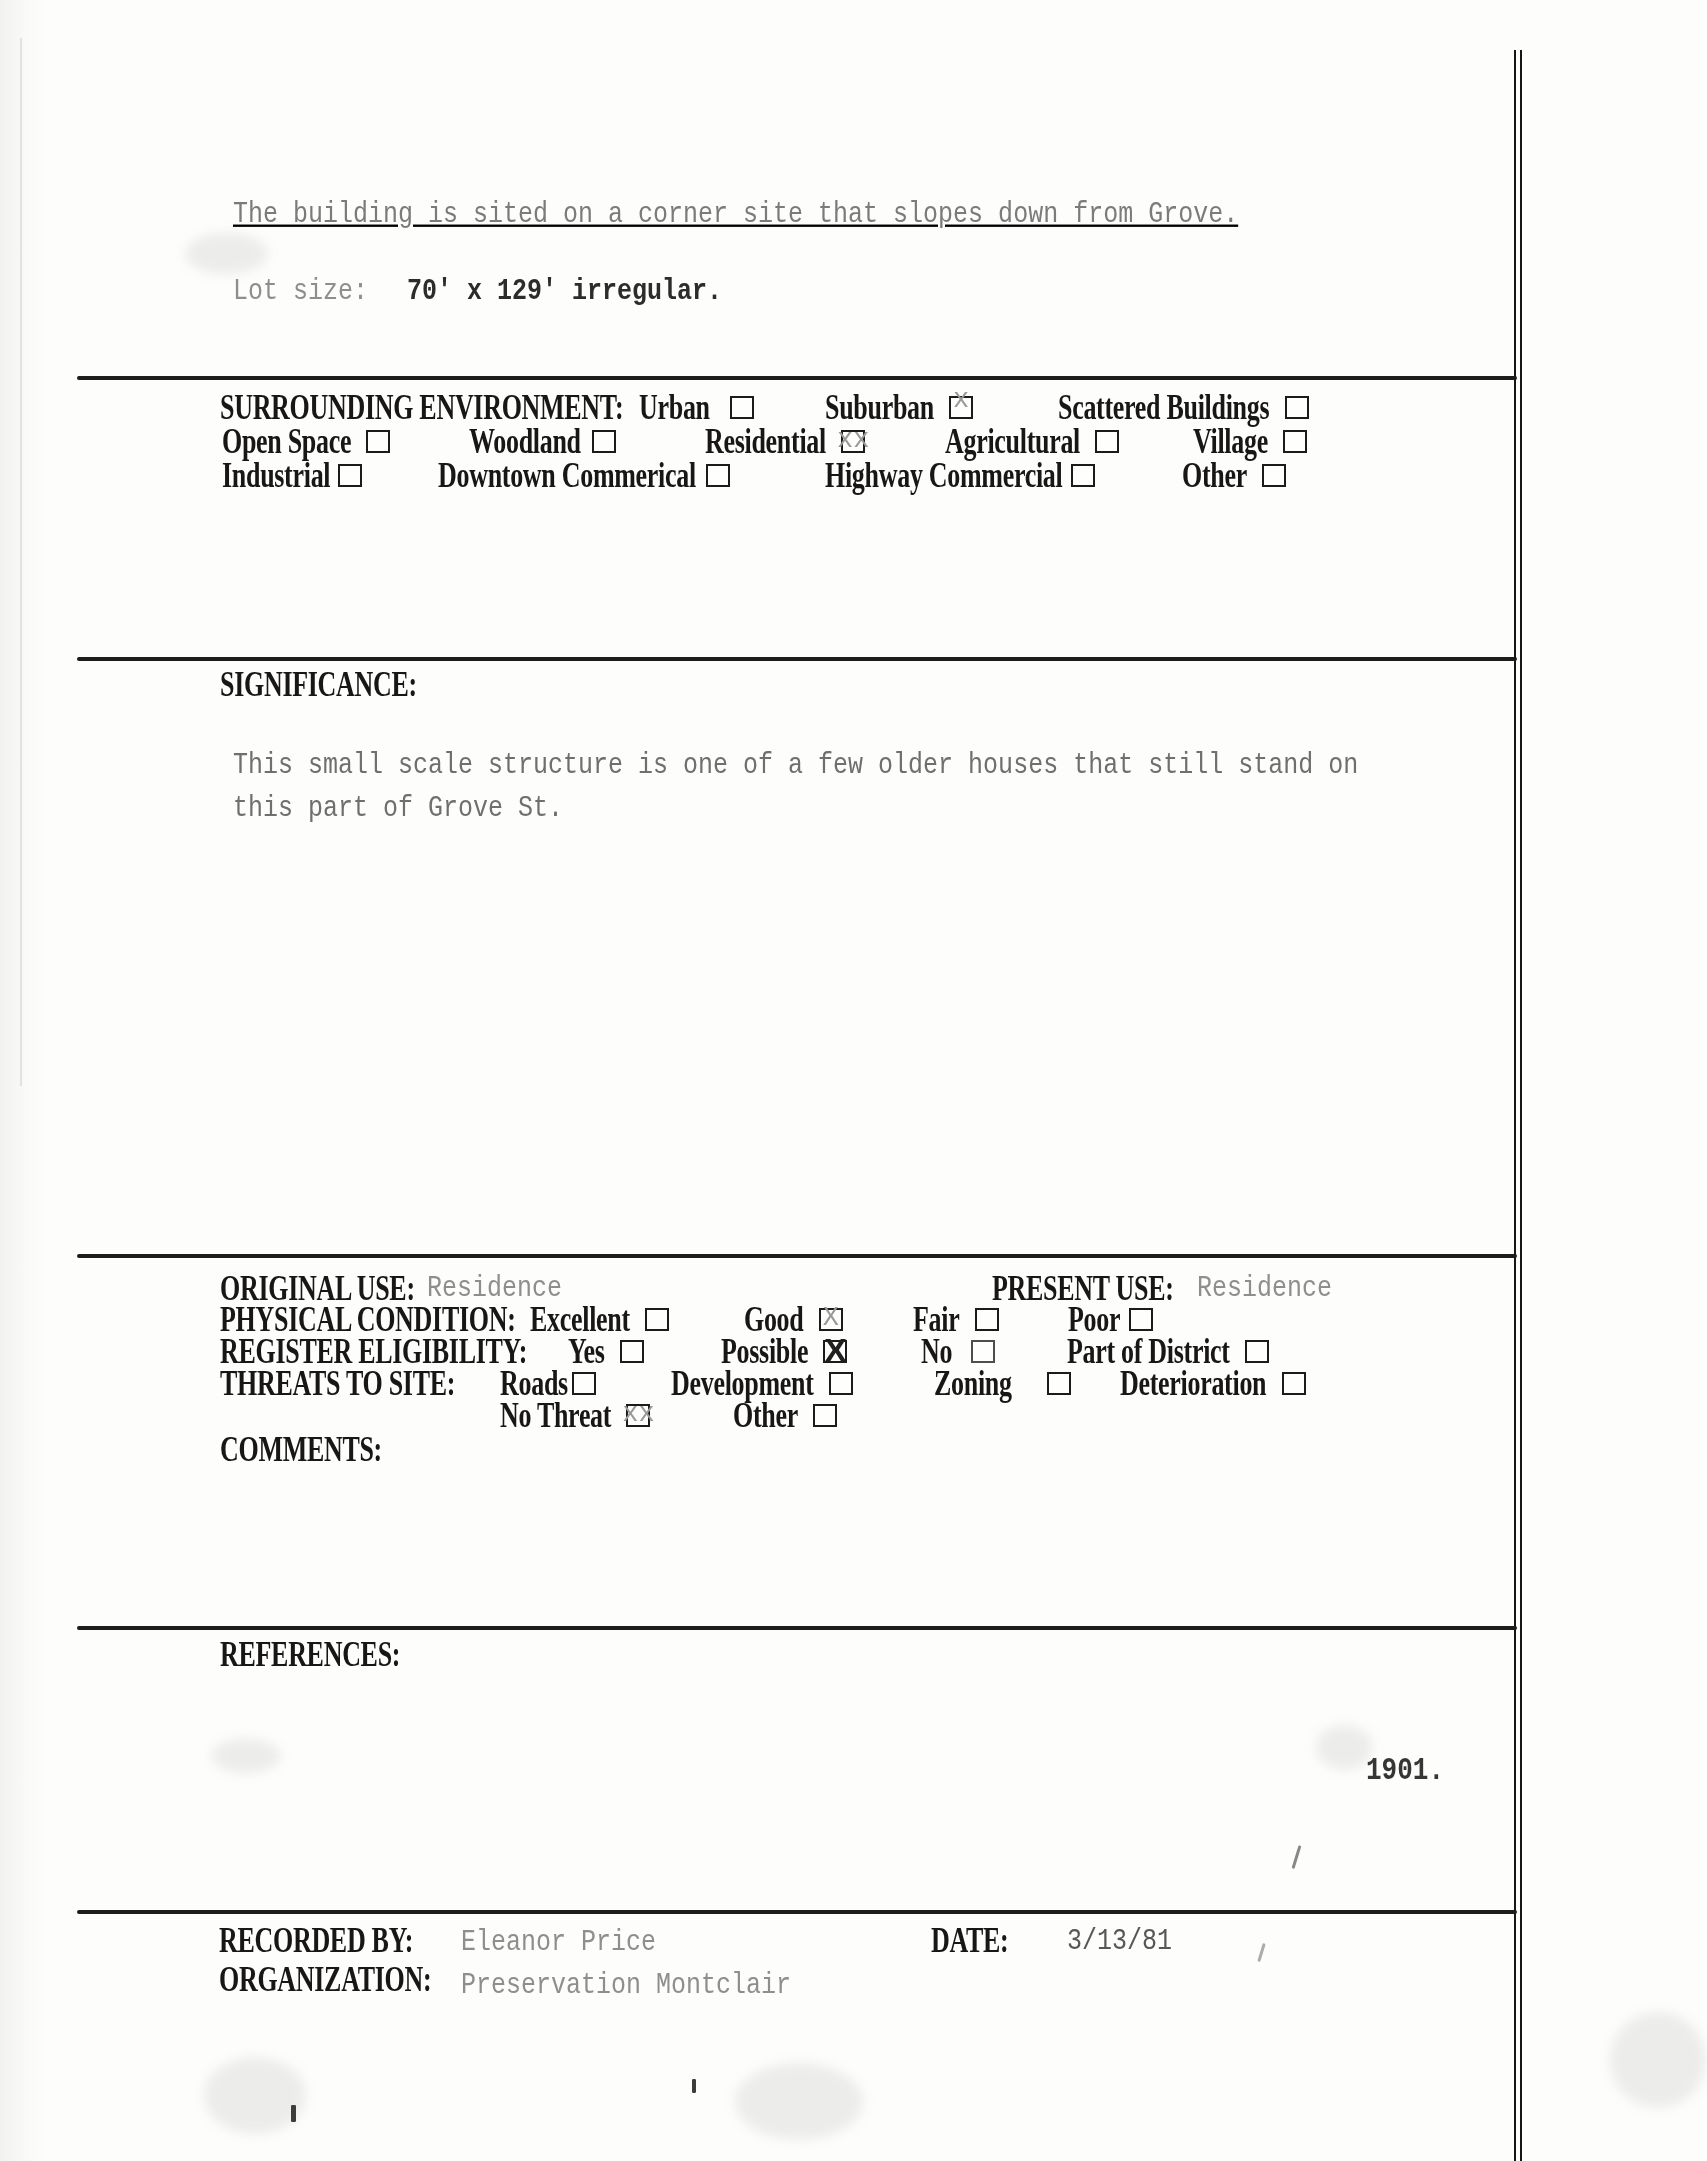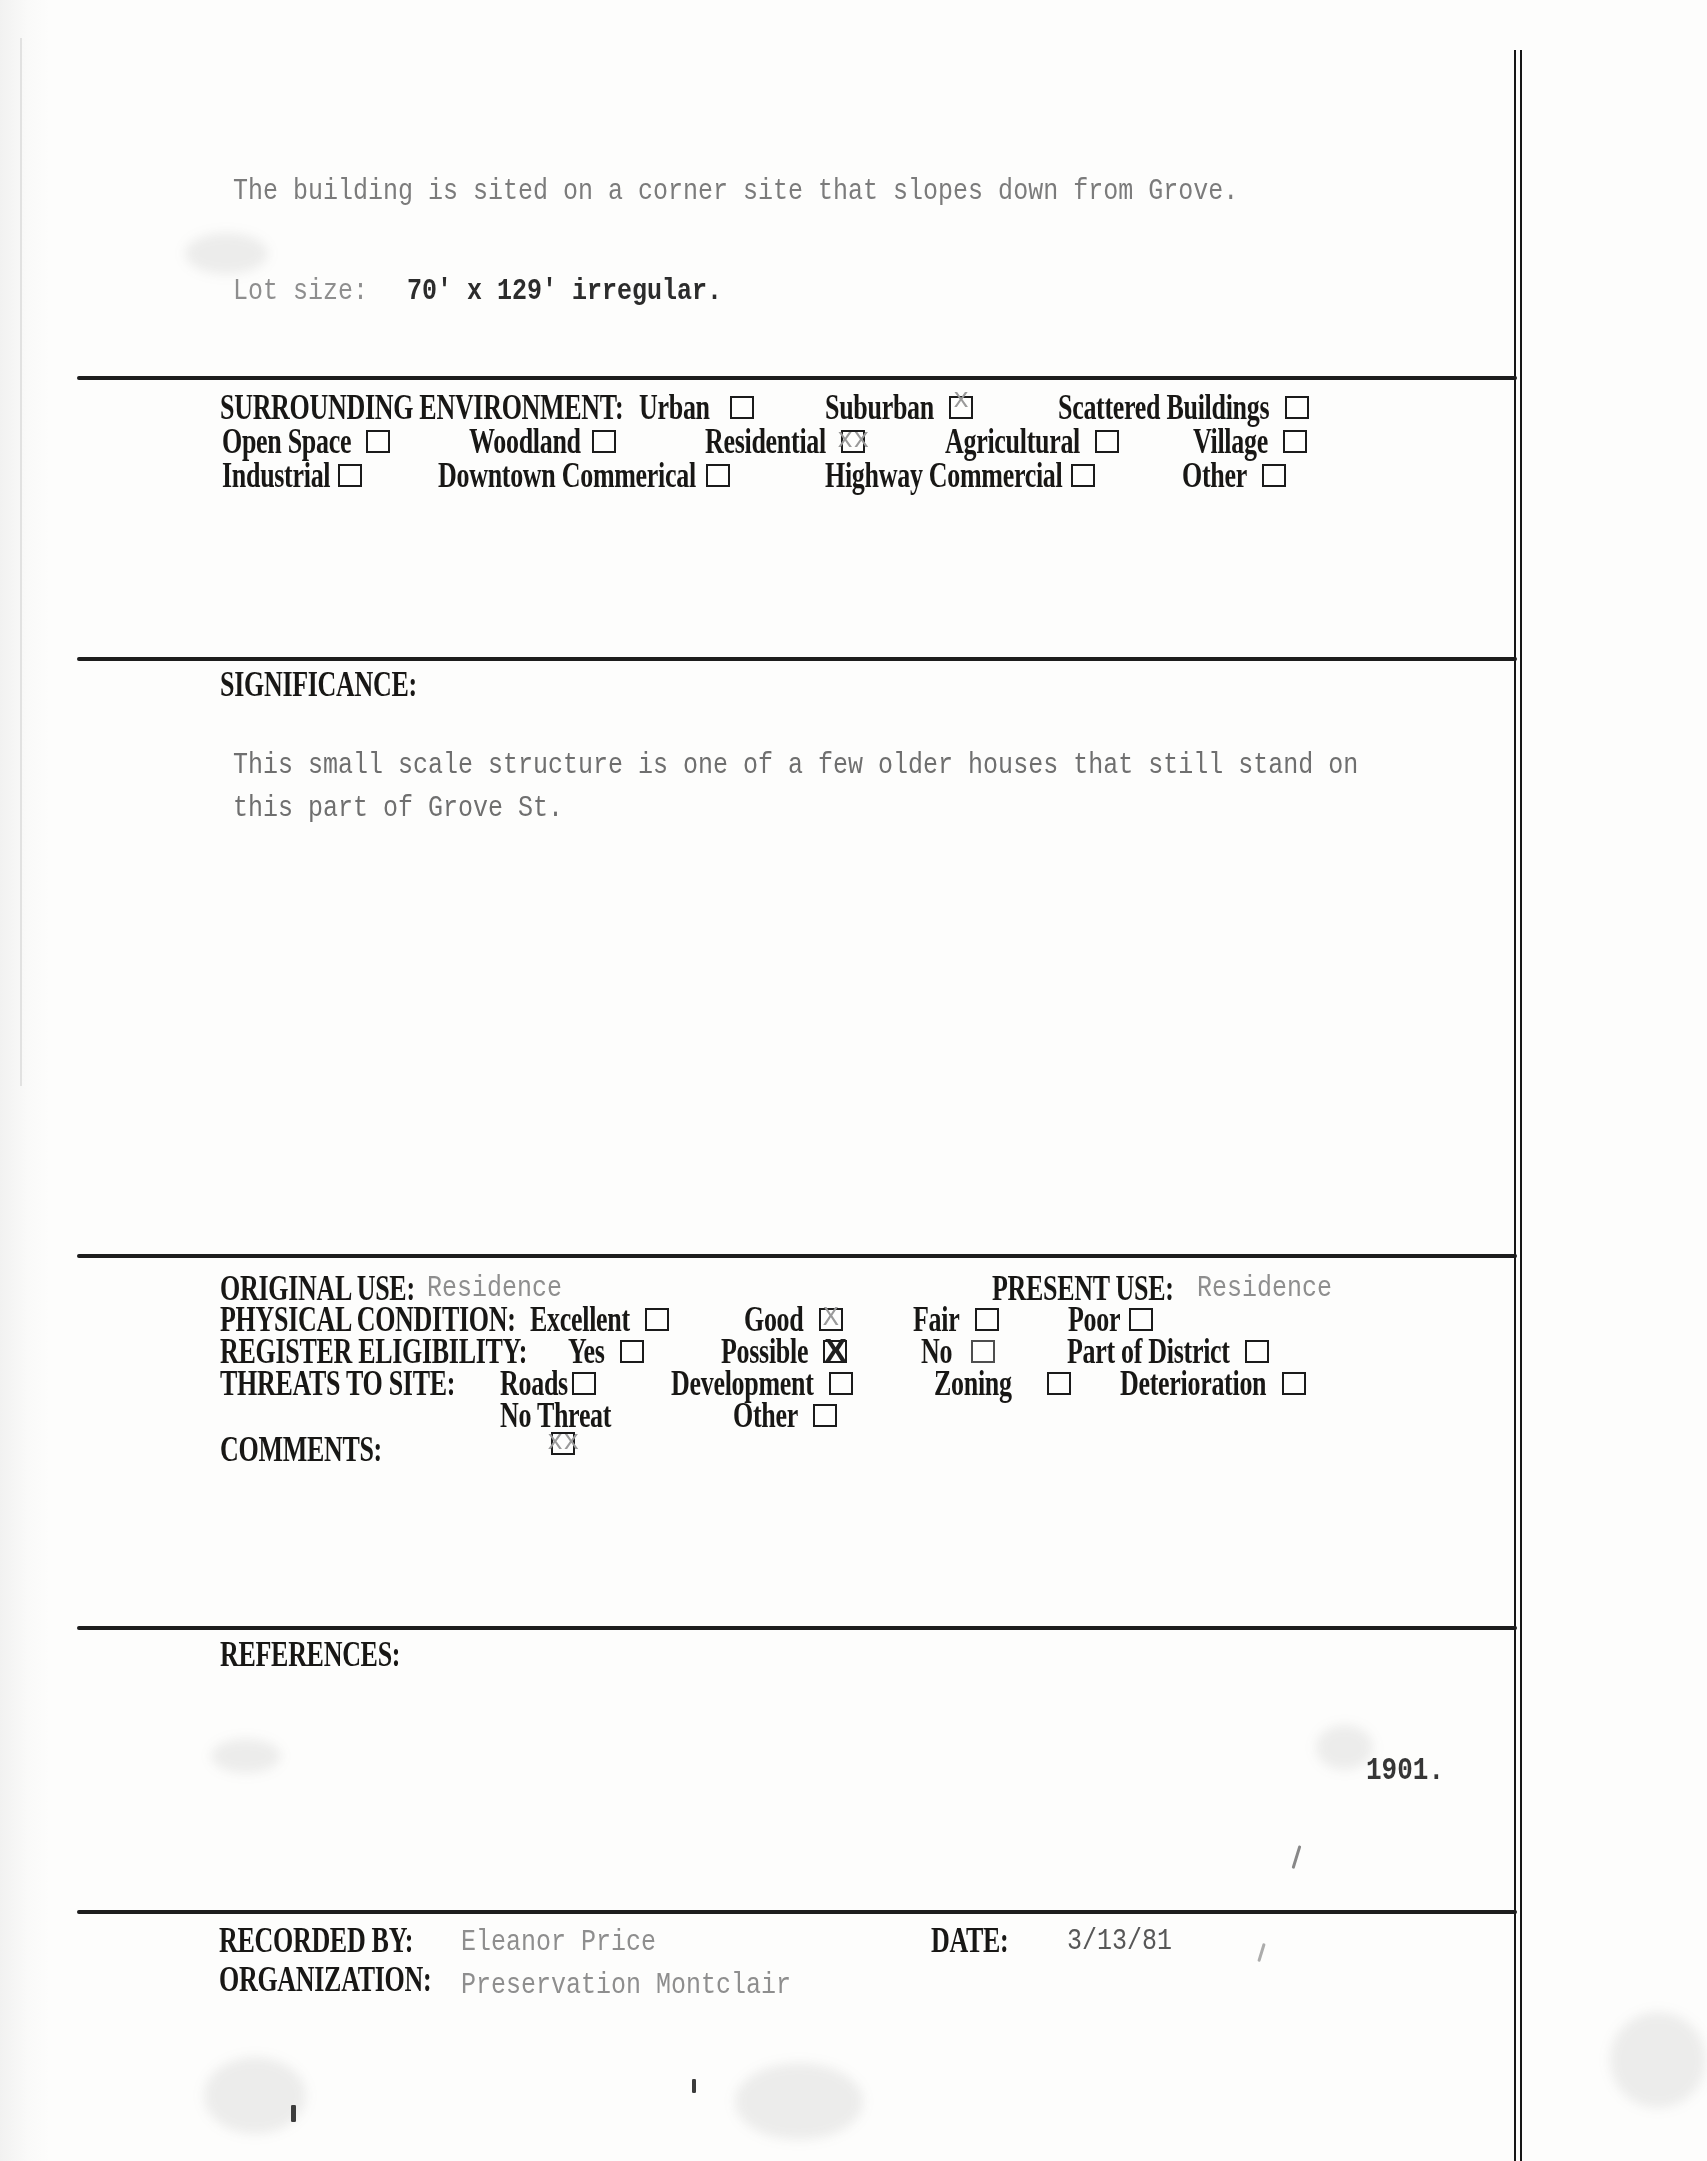--- a/index.html
+++ b/index.html
@@ -104,21 +104,21 @@
 
   <div class="vline" style="left:1514px;"></div>
   <div class="vline" style="left:1520px;"></div>
 
   <div class="rule" style="top:376px;"></div>
   <div class="rule" style="top:657px;"></div>
   <div class="rule" style="top:1254px;"></div>
   <div class="rule" style="top:1626px;"></div>
   <div class="rule" style="top:1910px;"></div>
 
-  <div class="opt" style="left:233px; top:175px;">
+  <div class="opt" style="left:233px; top:198px;text-decoration:underline;">
     <span class="typed typed-desc">The building is sited on a corner site that slopes down from Grove.</span>
   </div>
   <div class="opt" style="left:233px; top:275px;">
     <span class="typed typed-light">Lot size:</span>
   </div>
   <div class="opt" style="left:407px; top:275px;">
     <span class="typed typed-dark">70' x 129' irregular.</span>
   </div>
 
   <div class="opt" style="left:220px; top:391px;">
@@ -299,21 +299,21 @@
     <span class="cb">
         <span class="mk"></span>
       </span>
   </div>
   <div class="opt" style="left:1120px; top:1367px;">
     <span class="lbl">Deterioration</span>
     <span class="cb">
         <span class="mk"></span>
       </span>
   </div>
-  <div class="opt" style="left:500px; top:1399px;flex-direction:column;">
+  <div class="opt" style="left:500px; top:1399px;">
     <span class="lbl">No Threat</span>
     <span class="cb">
         <span class="mk mark-light">xx</span>
       </span>
   </div>
   <div class="opt" style="left:733px; top:1399px;">
     <span class="lbl">Other</span>
     <span class="cb">
         <span class="mk"></span>
       </span>

